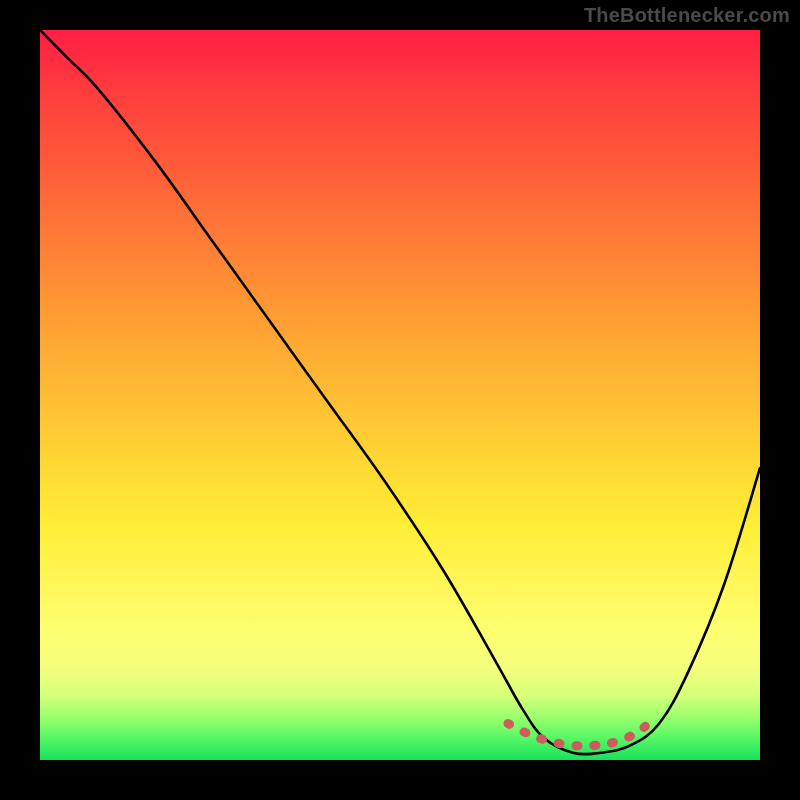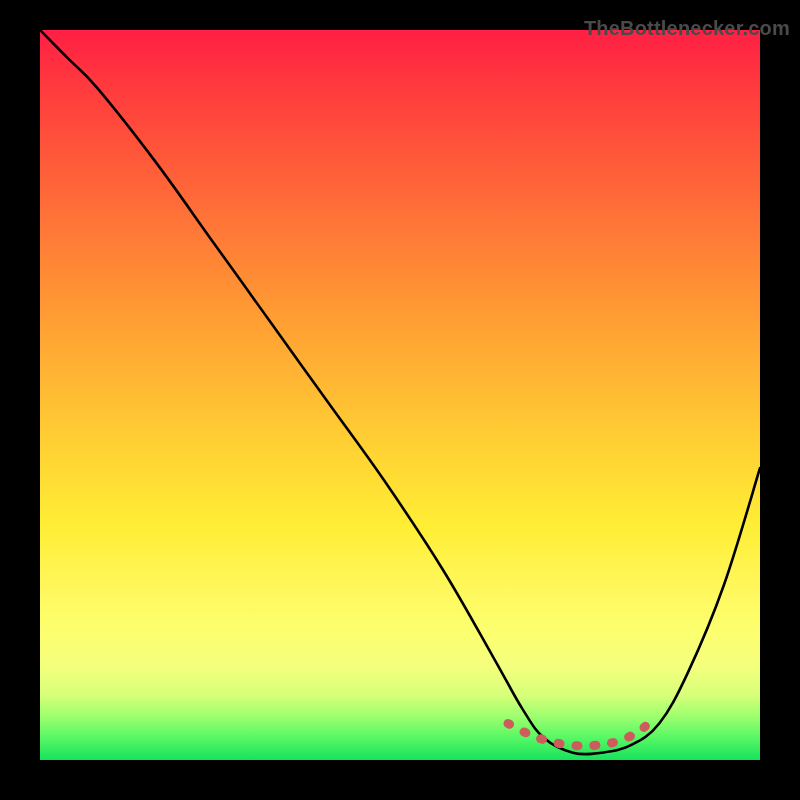--- a/index.html
+++ b/index.html
@@ -18,21 +18,20 @@
   }
   .attribution {
     position: absolute;
     top: 4px;
     right: 10px;
     color: #4a4a4a;
     font-size: 20px;
     font-weight: 600;
     letter-spacing: 0.2px;
     z-index: 20;
-    margin-top: 13px;
   }
   .plot {
     position: absolute;
     left: 40px;
     top: 30px;
     width: 720px;
     height: 730px;
     background: linear-gradient(
       to bottom,
       #ff1f44 0%,

